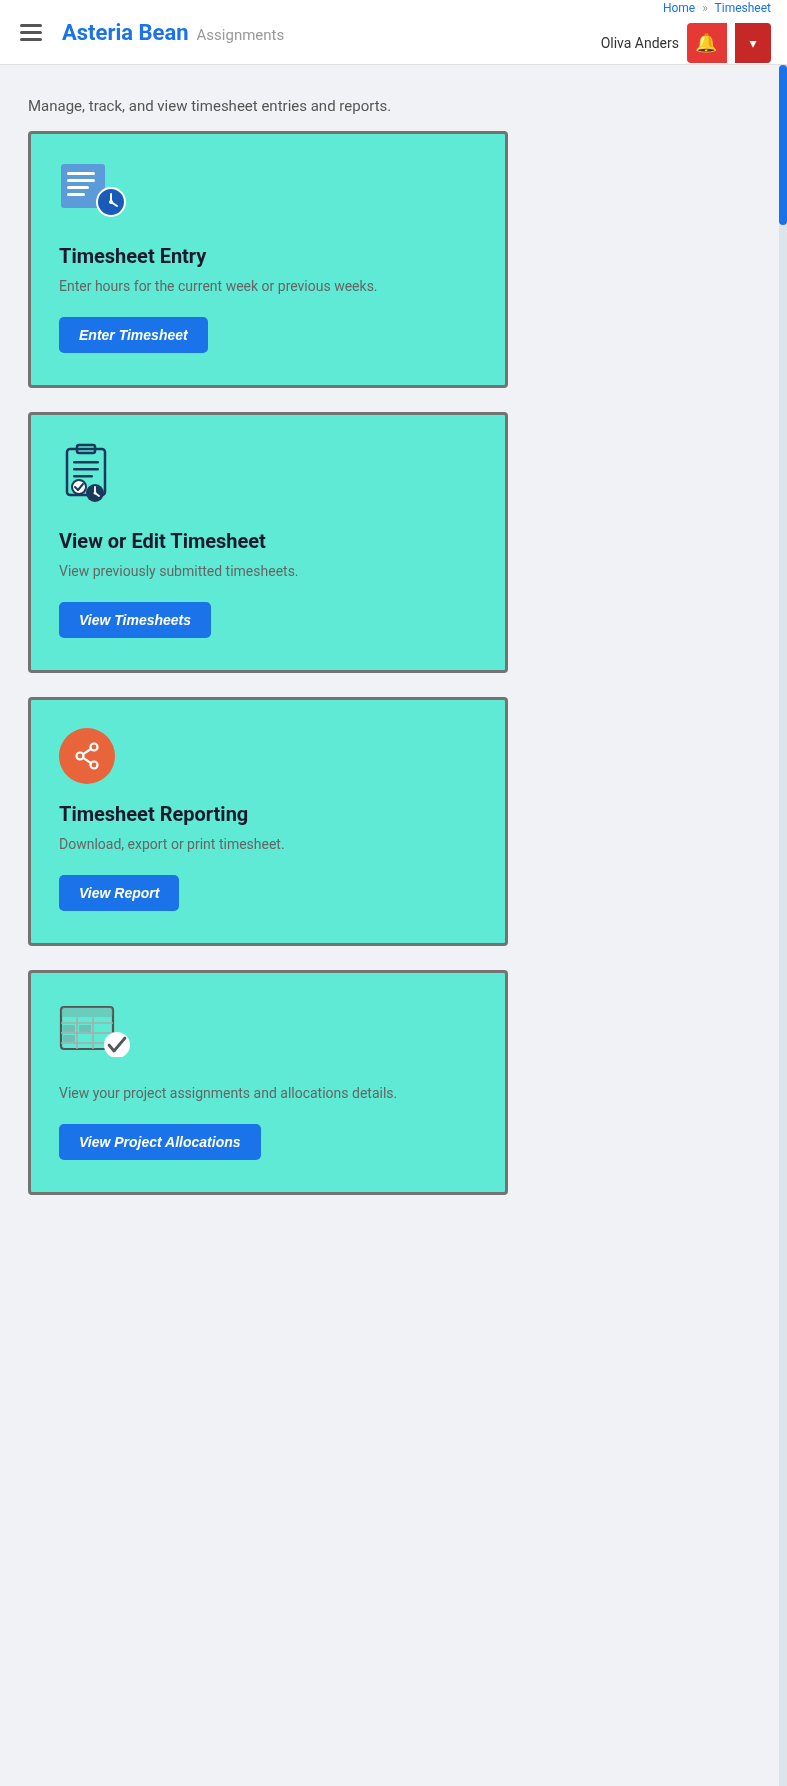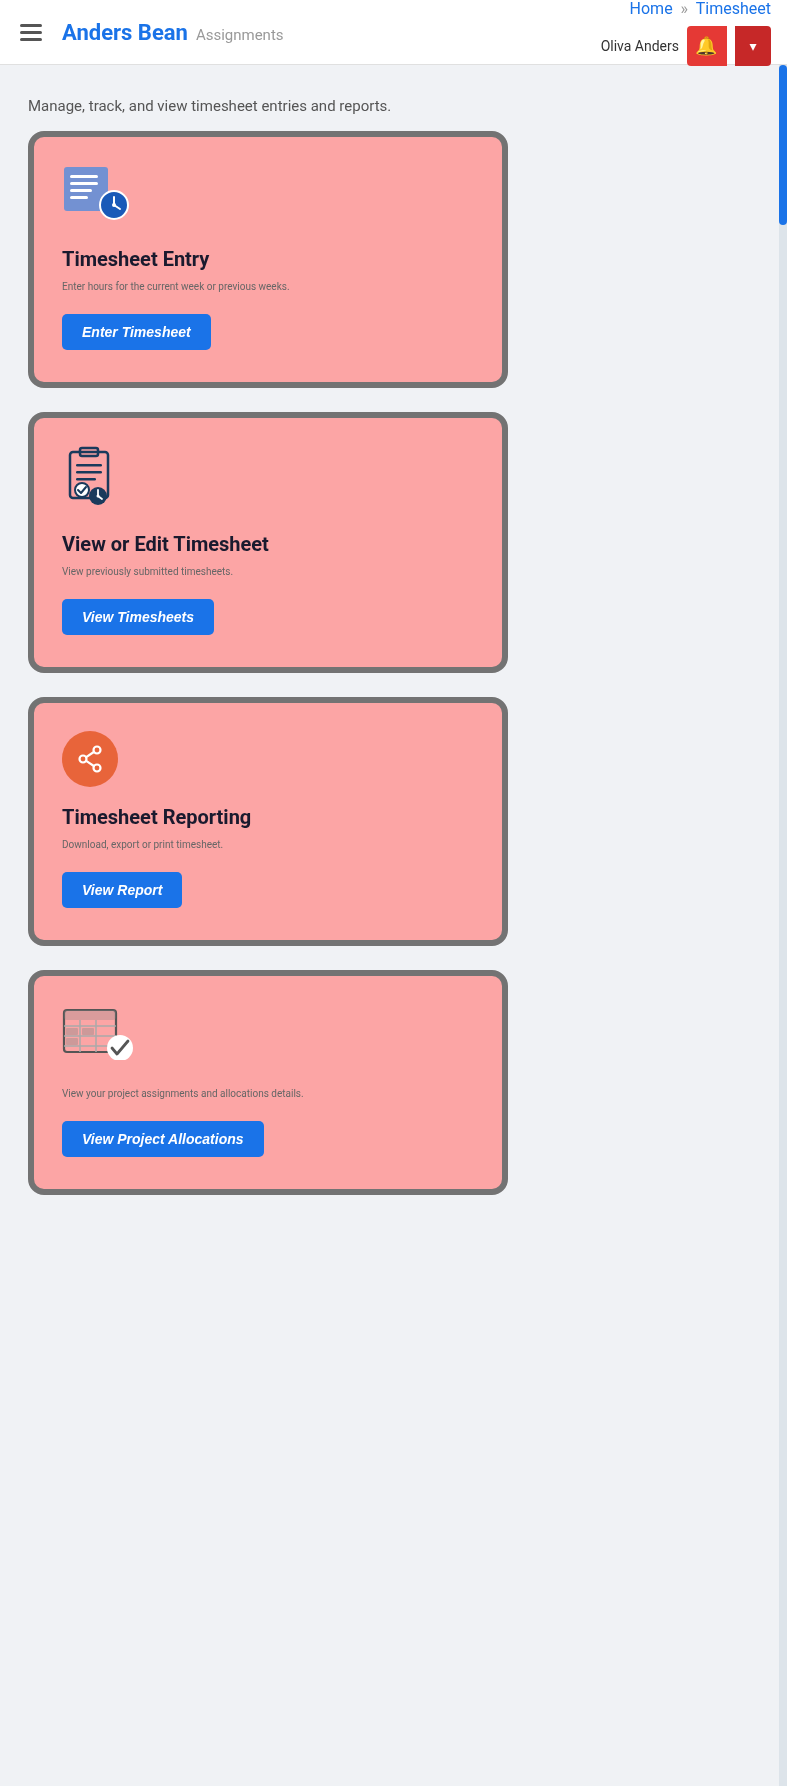--- a/index.html
+++ b/index.html
@@ -69,21 +69,21 @@
 
     .header-right {
       display: flex;
       align-items: center;
       gap: 8px;
       flex-direction: column;
       align-items: flex-end;
     }
 
     .breadcrumb {
-      font-size: 16px;
+      font-size: 12px;
       color: #1a73e8;
     }
 
     .breadcrumb-separator {
       color: #999;
       margin: 0 4px;
     }
 
     .header-actions {
       display: flex;
@@ -158,43 +158,43 @@
     }
 
     .page-subtitle {
       font-size: 15px;
       color: #555;
       margin-bottom: 16px;
     }
 
     
     .card {
-      background: #fca5a5;
-      border: 6px solid #737373;
-      border-radius: 16px;
+      background: #5eead4;
+      border: 3px solid #737373;
+      border-radius: 4px;
       padding: 28px 28px 32px 28px;
       margin-bottom: 24px;
       max-width: 480px;
     }
 
     .card-icon {
       margin-bottom: 18px;
       font-size: 48px;
       line-height: 1;
     }
 
     .card-title {
       font-size: 20px;
       font-weight: 700;
       color: #1a1a2e;
       margin-bottom: 8px;
     }
 
     .card-description {
-      font-size: 10px;
+      font-size: 14px;
       color: #666;
       margin-bottom: 20px;
       line-height: 1.5;
     }
 
     .btn-primary {
       background: #1a73e8;
       color: #ffffff;
       border: none;
       padding: 10px 20px;
@@ -210,21 +210,21 @@
 <body>
 
 <header class="header">
   <div class="header-left">
     <div class="hamburger-icon">
       <span></span>
       <span></span>
       <span></span>
     </div>
     <div class="brand">
-      <span class="brand-name">Anders Bean</span>
+      <span class="brand-name">Asteria Bean</span>
       <span class="brand-subtitle">Assignments</span>
     </div>
   </div>
 
   <div class="header-right">
     <div class="breadcrumb">
       <span>Home</span>
       <span class="breadcrumb-separator">»</span>
       <span>Timesheet</span>
     </div>

